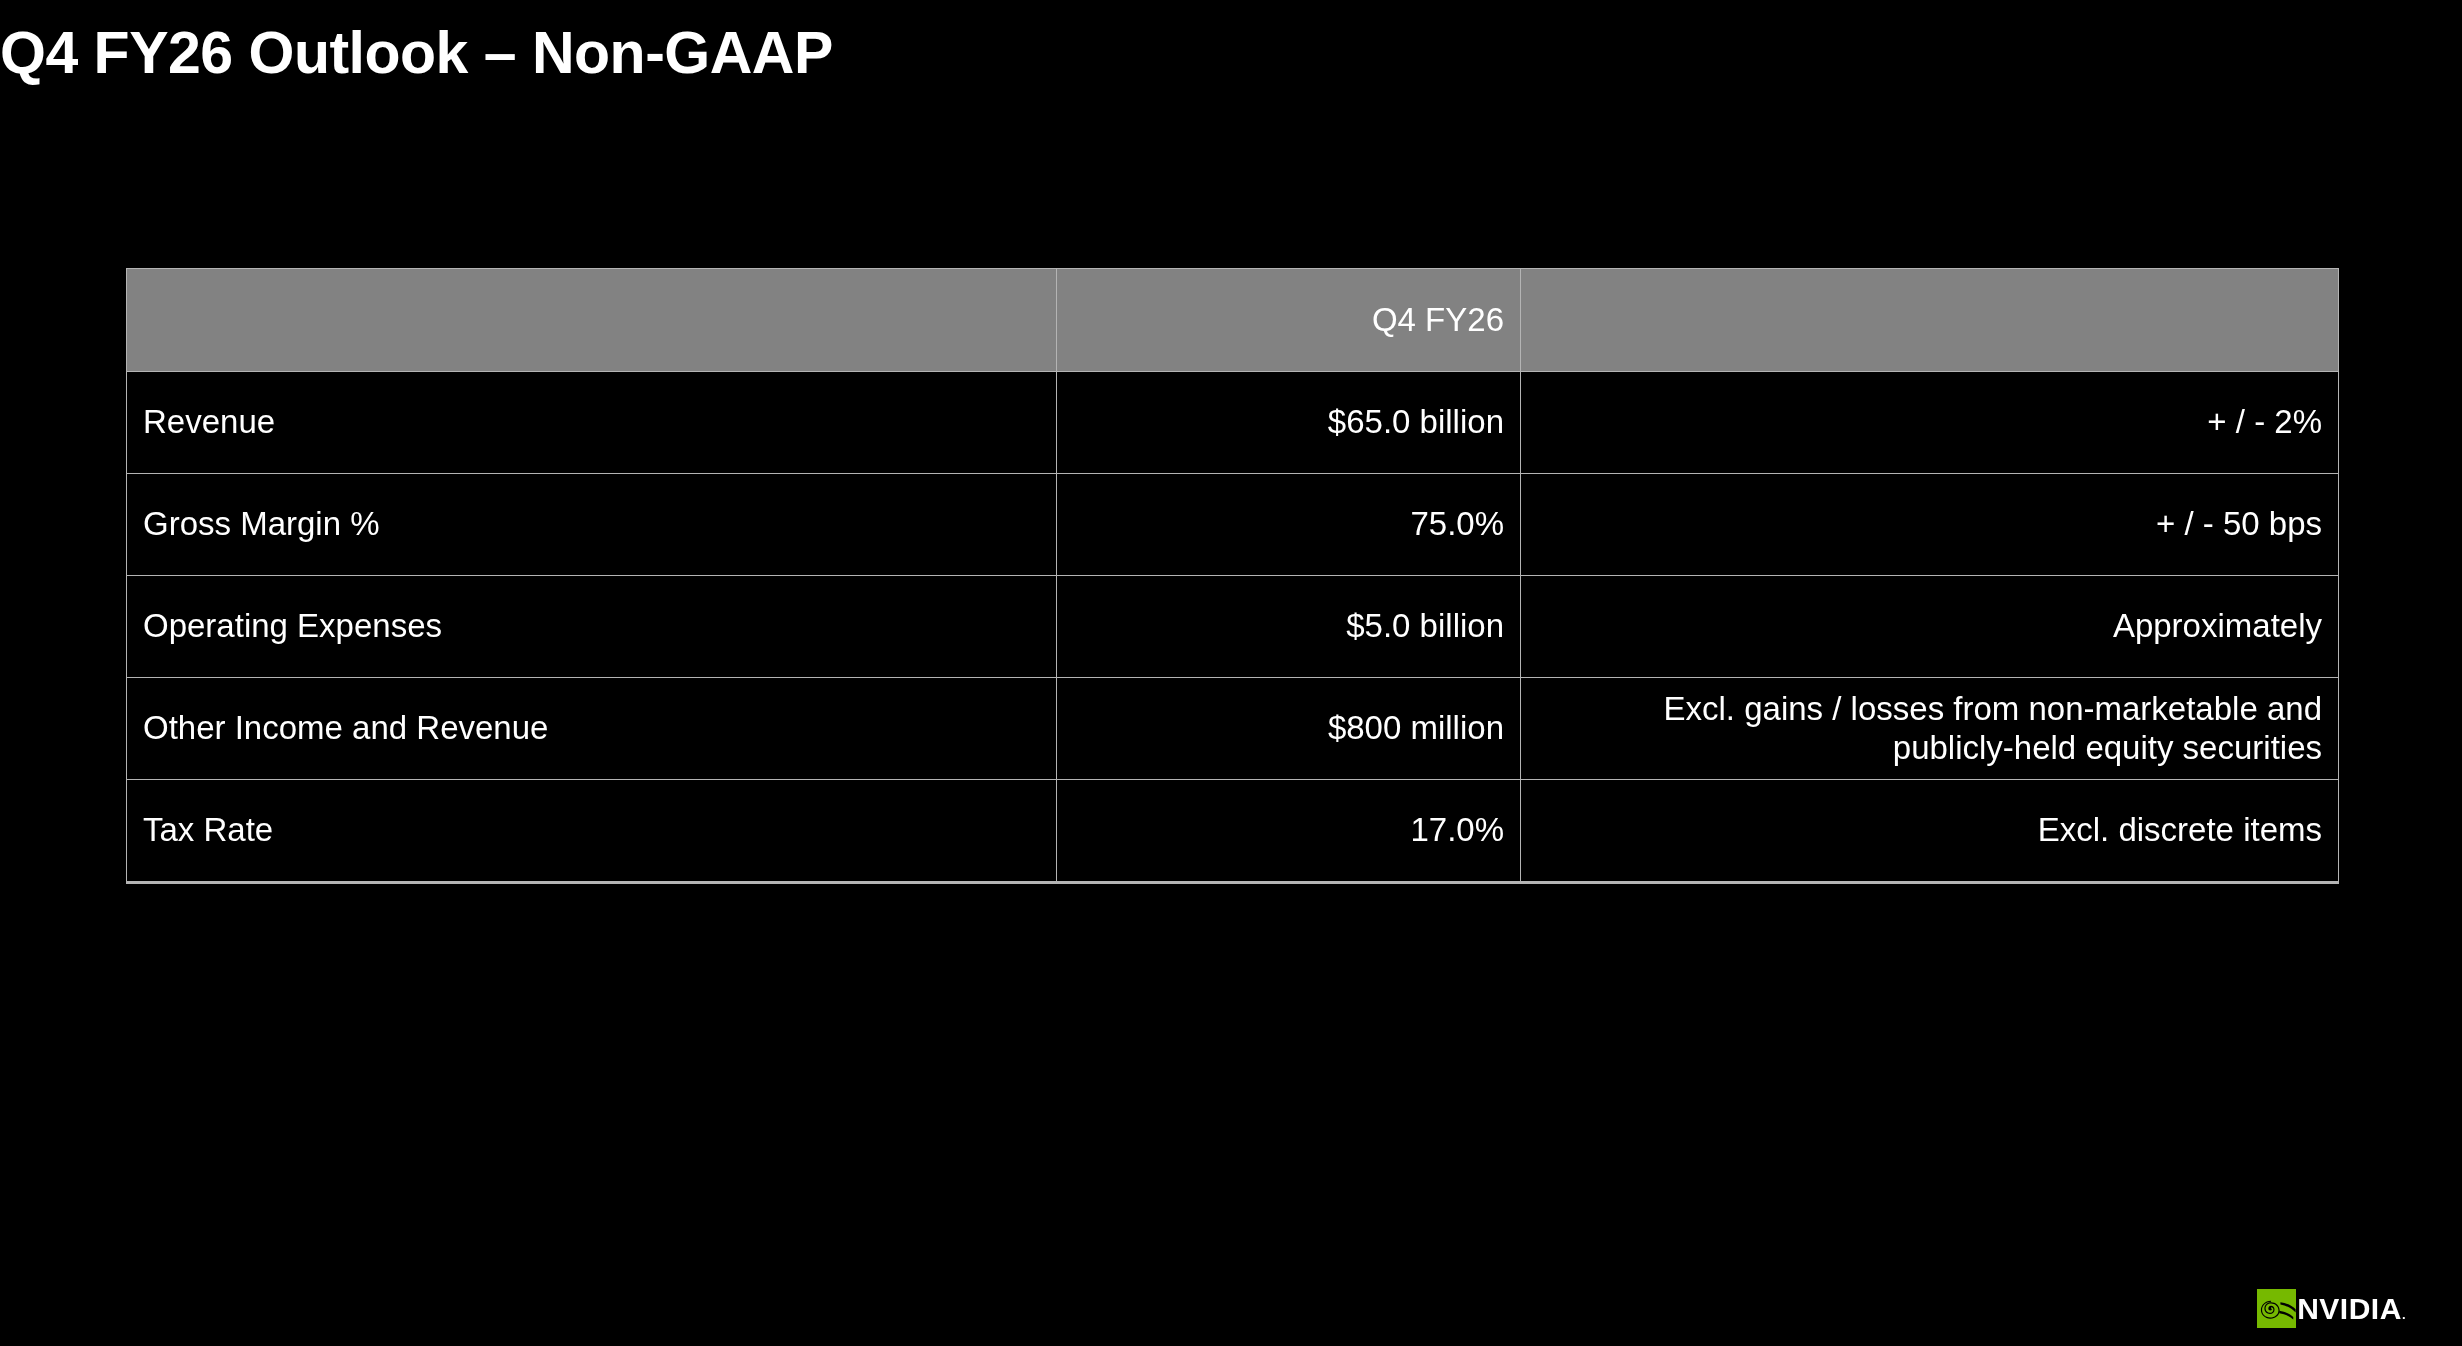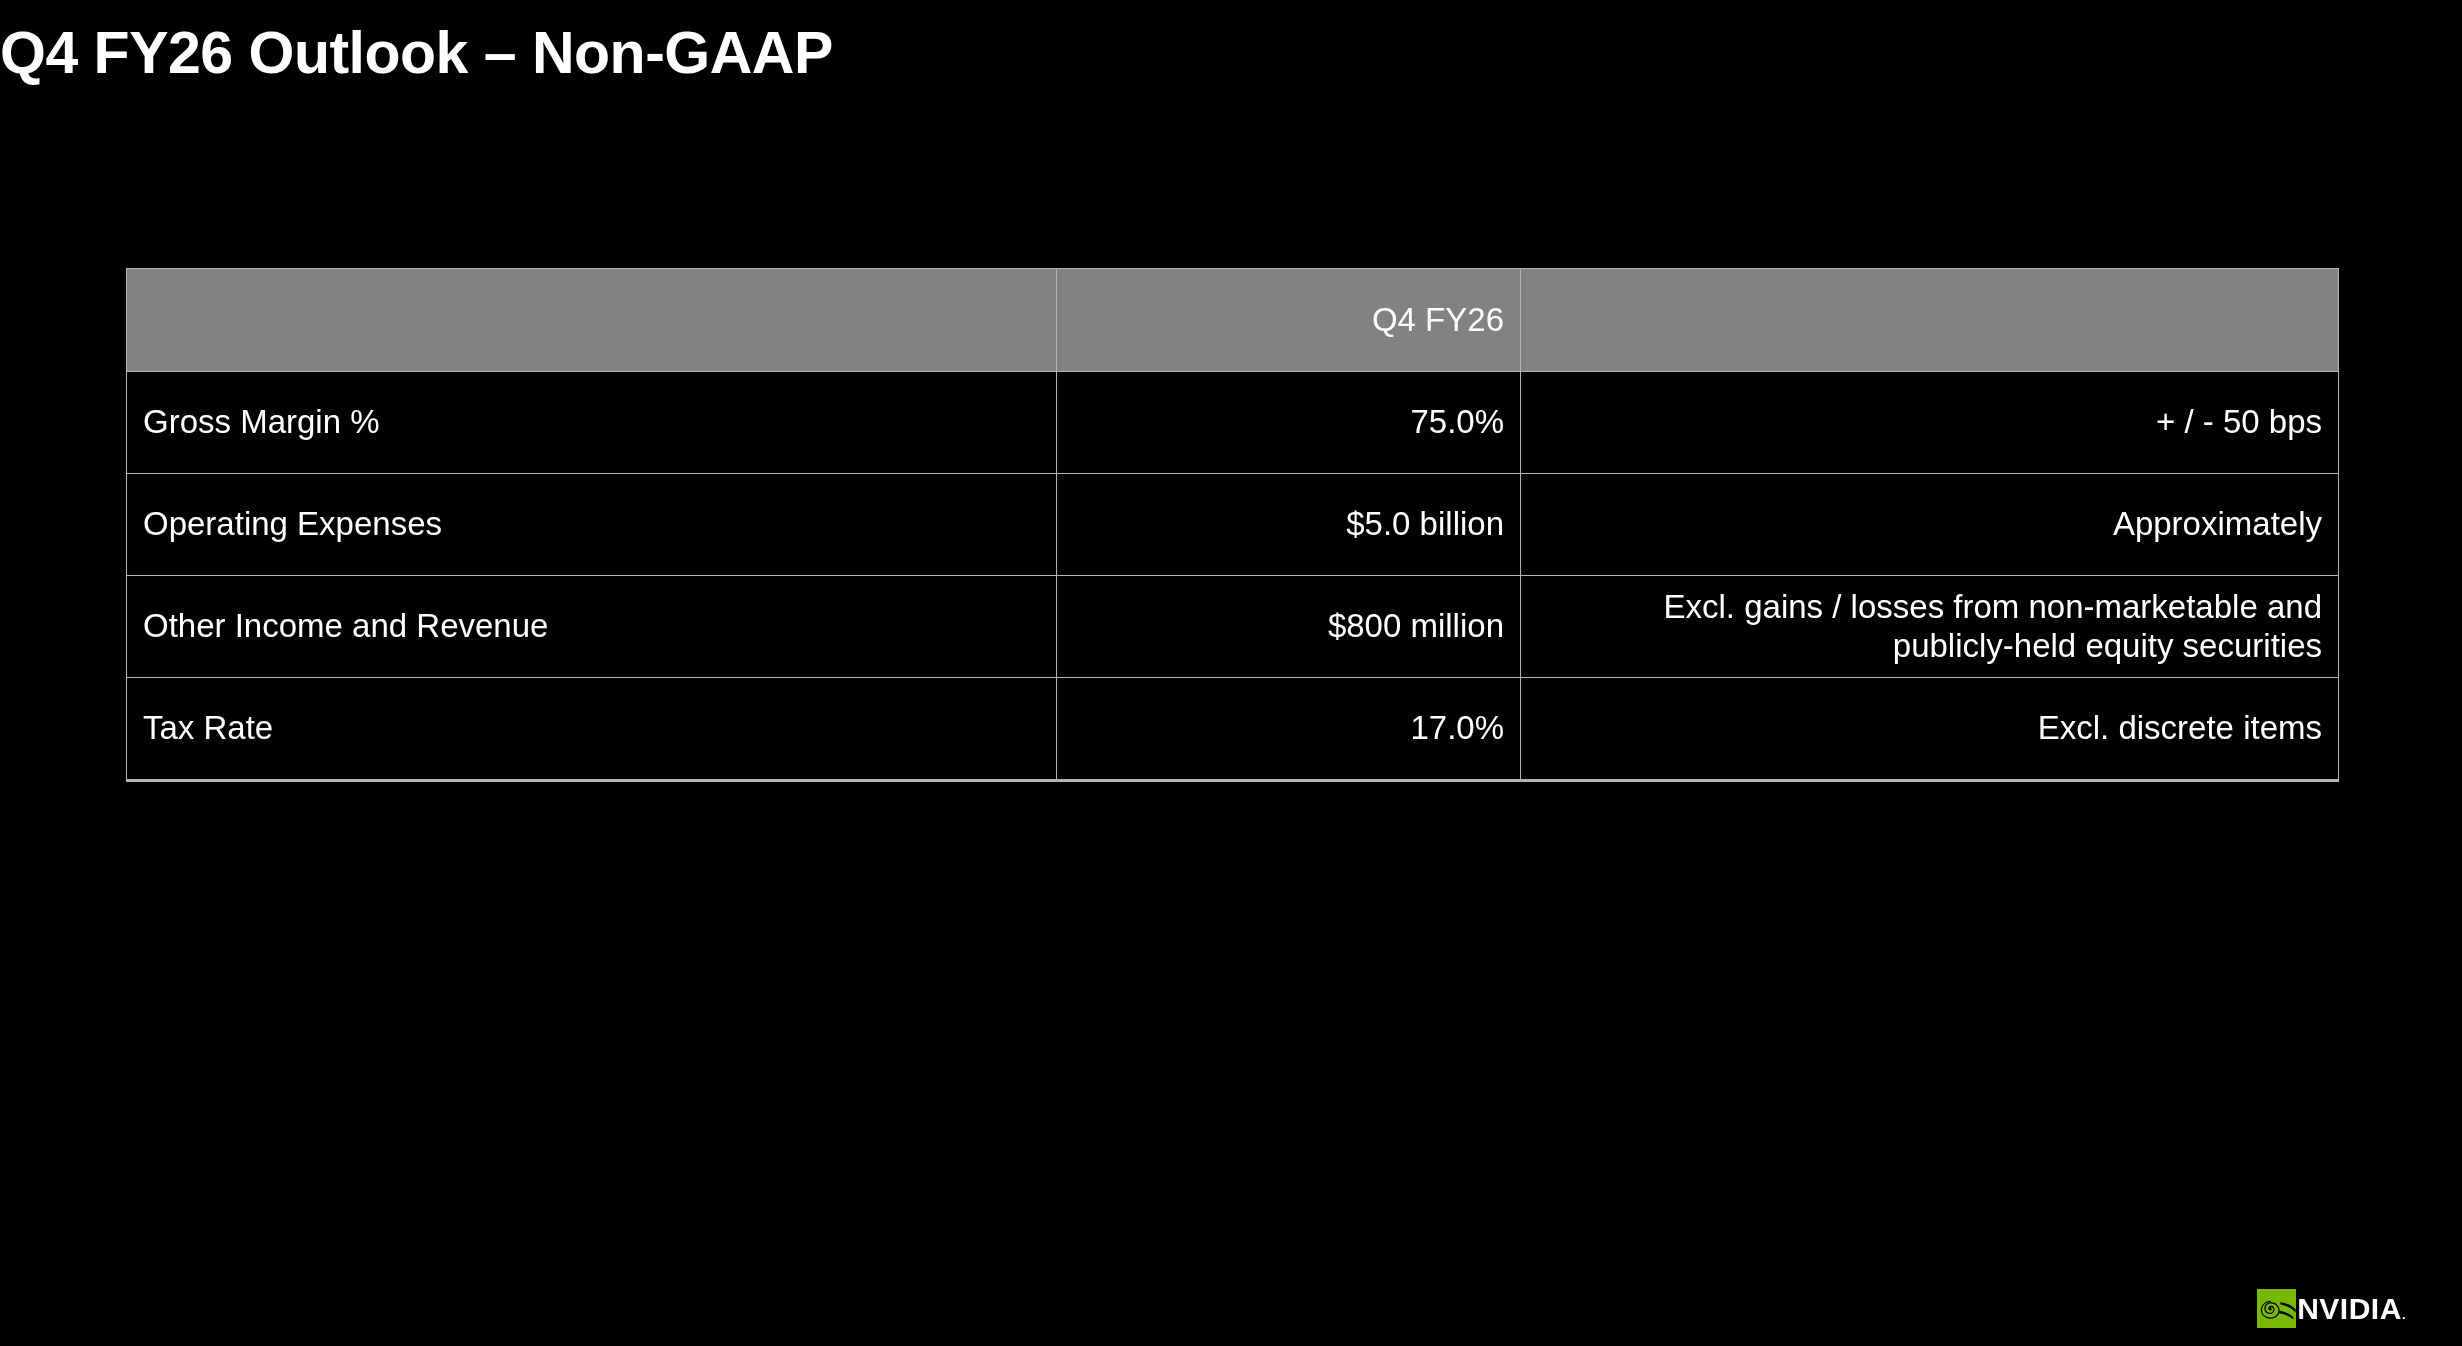--- a/index.html
+++ b/index.html
@@ -118,20 +118,27 @@
     </colgroup>
     <thead>
       <tr class="header-row">
         <th class="header-blank"></th>
         <th class="header-period">Q4 FY26</th>
         <th class="header-note"></th>
       </tr>
     </thead>
     <tbody>
       <tr class="data-row">
+        <td class="cell-label">Revenue</td>
+        <td class="cell-value">$65.0 billion</td>
+        <td class="cell-note">
+          <span class="note-line">+ / - 2%</span>
+        </td>
+      </tr>
+      <tr class="data-row">
         <td class="cell-label">Gross Margin %</td>
         <td class="cell-value">75.0%</td>
         <td class="cell-note">
           <span class="note-line">+ / - 50 bps</span>
         </td>
       </tr>
       <tr class="data-row">
         <td class="cell-label">Operating Expenses</td>
         <td class="cell-value">$5.0 billion</td>
         <td class="cell-note">

